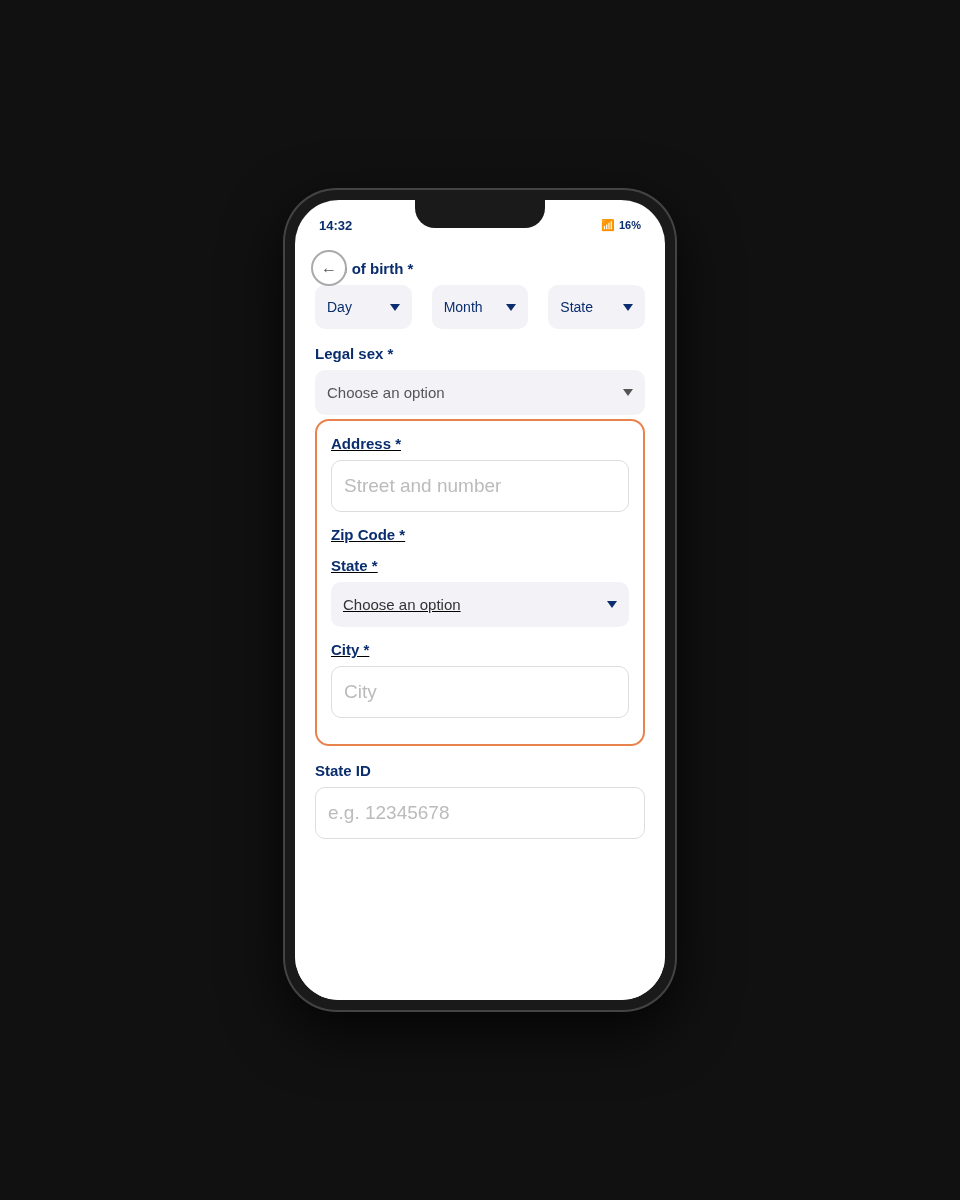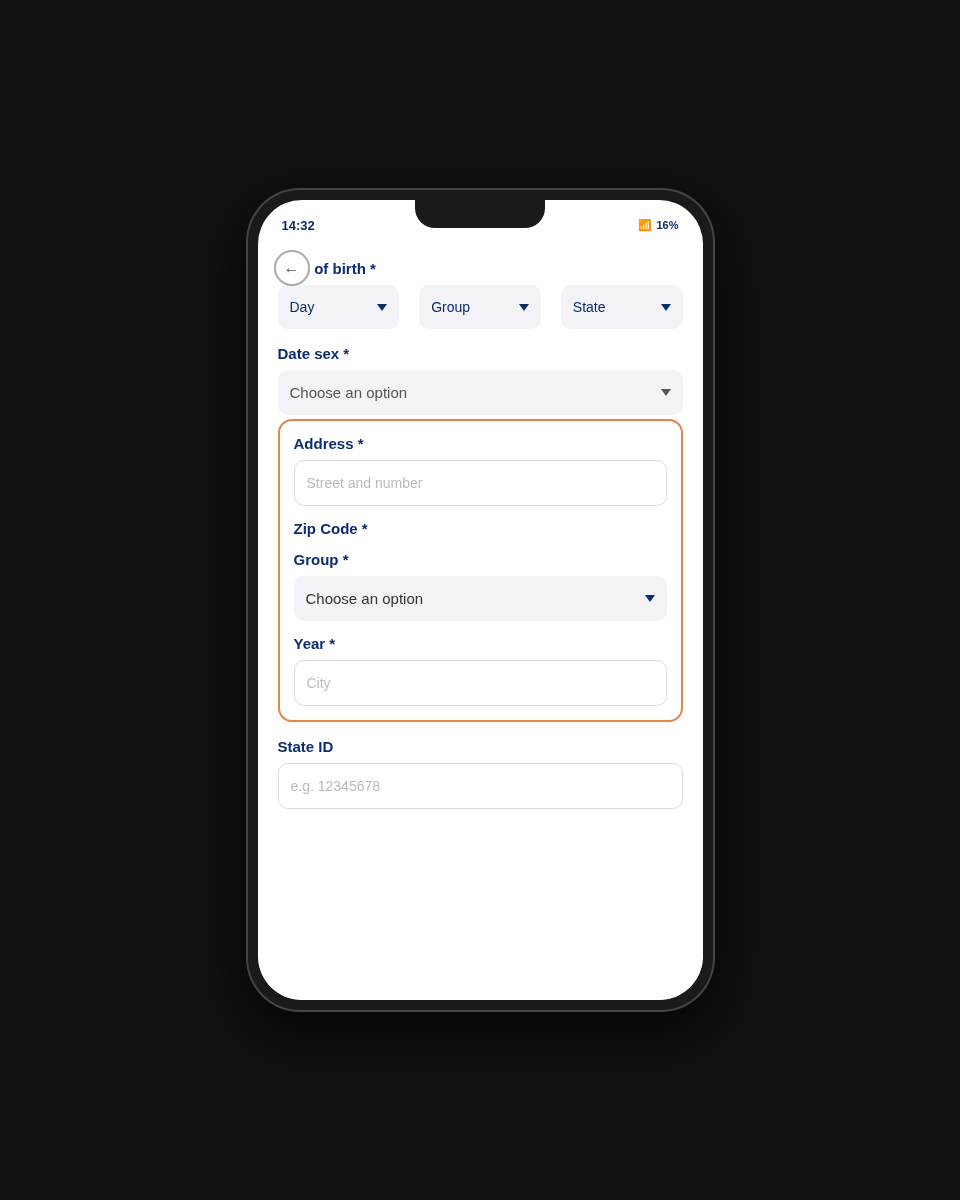--- a/index.html
+++ b/index.html
@@ -7,21 +7,21 @@
     body {
       background: #111;
       display: flex;
       justify-content: center;
       align-items: center;
       min-height: 100vh;
       font-family: -apple-system, BlinkMacSystemFont, 'Segoe UI', sans-serif;
     }
 
     .phone-outer {
-      width: 465px;
+      width: 390px;
       height: 820px;
       background: #1a1a1a;
       border-radius: 52px;
       padding: 10px;
       box-shadow: 0 0 0 2px #444, 0 20px 60px rgba(0,0,0,0.8);
       position: relative;
     }
 
     .phone-inner {
       width: 100%;
@@ -145,23 +145,24 @@
       align-items: center;
       justify-content: space-between;
       cursor: pointer;
       margin-bottom: 4px;
     }
 
     
     .address-section {
       border: 2.5px solid #e8834e;
       border-radius: 14px;
-      padding: 14px 14px 14px;
+      padding: 14px 14px 26px;
       margin-bottom: 4px;
       margin-top: 4px;
+      text-decoration: underline;
     }
 
     .address-field-label {
       font-size: 15px;
       font-weight: 700;
       color: #0a2d6e;
       margin-bottom: 8px;
       margin-top: 0;
     }
 
@@ -169,21 +170,21 @@
     .address-field-label.mt {
       margin-top: 14px;
     }
 
     .text-input {
       width: 100%;
       background: #fff;
       border: 1.5px solid #ddd;
       border-radius: 10px;
       padding: 14px 12px;
-      font-size: 14px;
+      font-size: 19px;
       color: #999;
       outline: none;
       margin-bottom: 0;
     }
 
     .text-input::placeholder {
       color: #bbb;
     }
 
     .state-select-box {
@@ -242,53 +243,53 @@
 
     <div class="phone-content">
 
       <div class="field-label">Date of birth *</div>
       <div class="dob-row">
         <div class="select-box">
           <span>Day</span>
           <span class="chevron-icon chevron-dark"></span>
         </div>
         <div class="select-box">
-          <span>Group</span>
+          <span>Month</span>
           <span class="chevron-icon chevron-dark"></span>
         </div>
         <div class="select-box">
           <span>State</span>
           <span class="chevron-icon chevron-dark"></span>
         </div>
       </div>
 
-      <div class="field-label">Date sex *</div>
+      <div class="field-label">Legal sex *</div>
       <div class="legal-sex-select">
         <span>Choose an option</span>
         <span class="chevron-icon chevron-gray"></span>
       </div>
 
       <div class="address-section">
 
         
         <div class="address-field-label">Address *</div>
         <input class="text-input" type="text" placeholder="Street and number" style="">
 
         
         <div class="address-field-label mt">Zip Code *</div>
 
         
-        <div class="address-field-label mt">Group *</div>
+        <div class="address-field-label mt">State *</div>
         <div class="state-select-box">
           <span>Choose an option</span>
           <span class="chevron-icon chevron-dark"></span>
         </div>
 
         
-        <div class="address-field-label mt">Year *</div>
+        <div class="address-field-label mt">City *</div>
         <input class="text-input" type="text" placeholder="City" style="">
 
       </div>
 
 
       <div class="regular-section">
         <div class="field-label">State ID</div>
         <input class="text-input" type="text" placeholder="e.g. 12345678" style="">
       </div>
 

